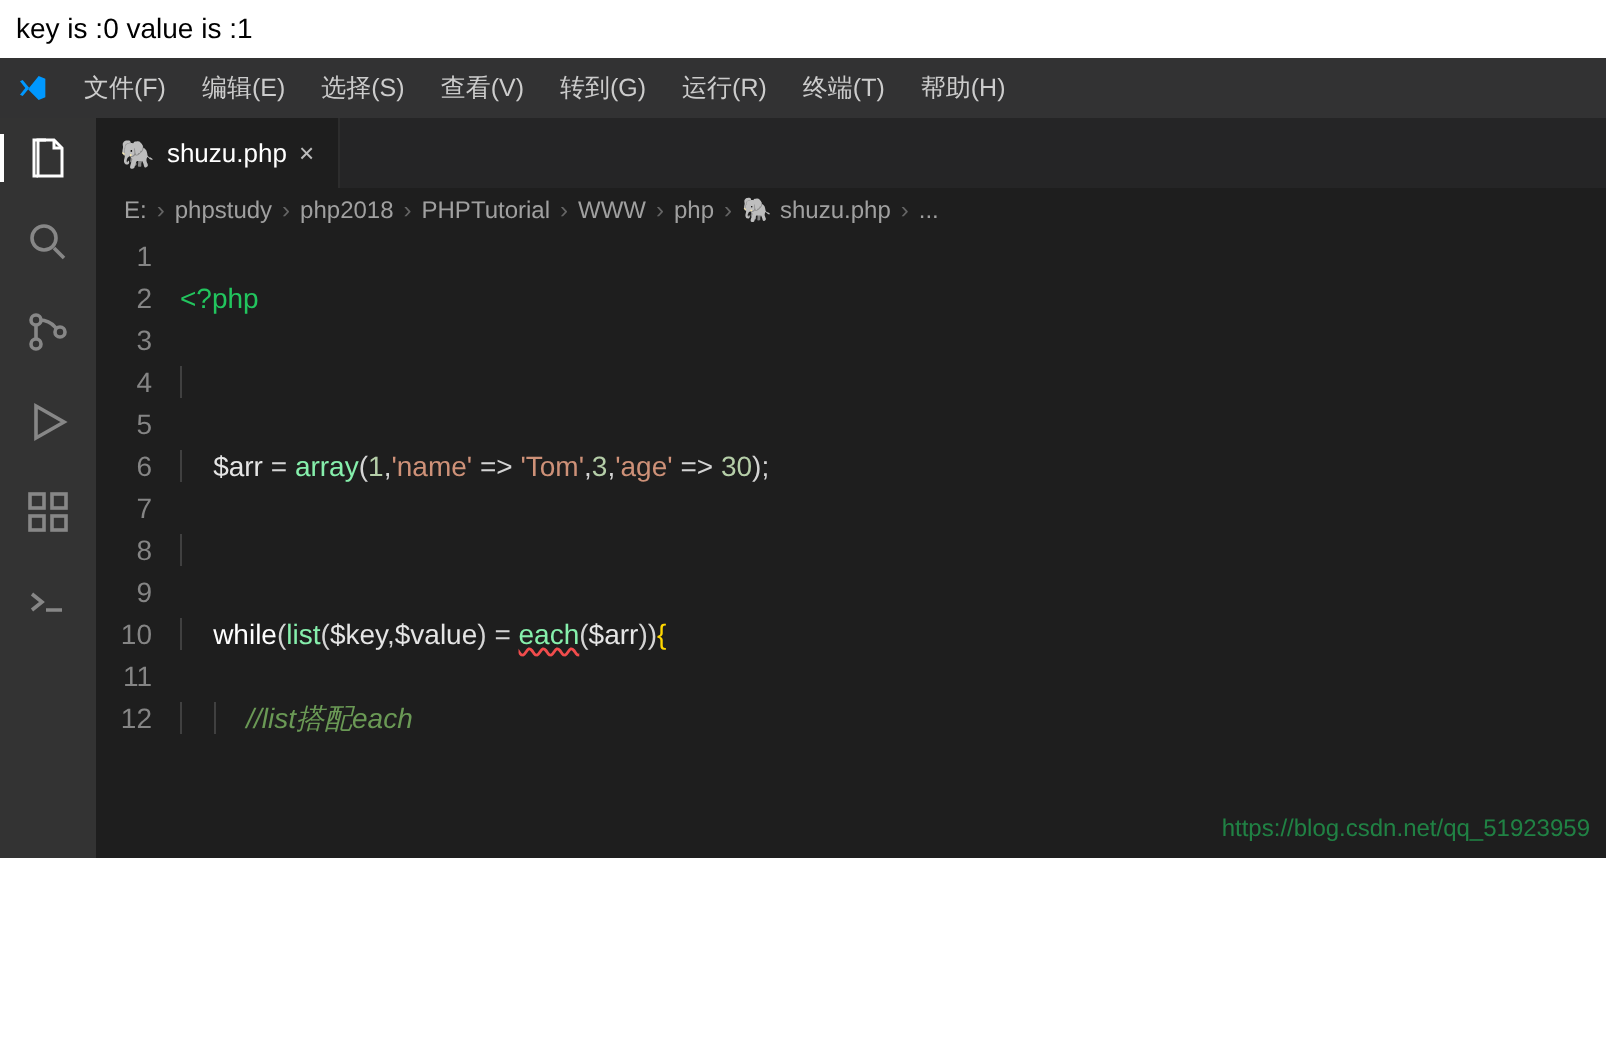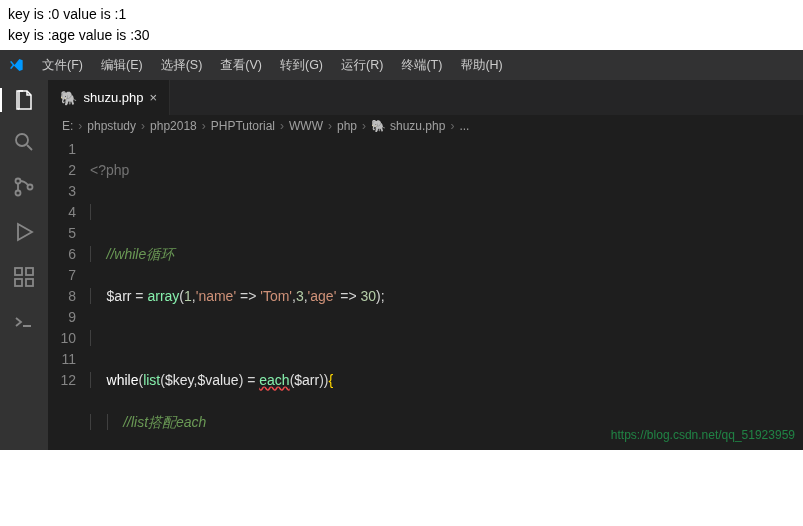--- a/index.html
+++ b/index.html
@@ -20,39 +20,38 @@
 .tab{display:flex;align-items:center;padding:0 12px;background:#1e1e1e;gap:6px;font-size:13px;color:#fff;border-right:1px solid #2d2d2d}
 .tab-icon{color:#a074c4;font-size:14px}
 .tab-close{opacity:.7;font-size:13px}
 .crumbs{display:flex;align-items:center;padding:4px 14px;font-size:12px;color:#a0a0a0;gap:2px;flex-wrap:nowrap;overflow:hidden}
 .crumbs .sep{opacity:.55;margin:0 3px}
 .crumbs .ic{color:#a074c4;margin-right:2px}
 .code{display:flex;font-family:Consolas,"Courier New",monospace;font-size:14px;line-height:21px;padding-top:2px;flex:1;overflow:hidden}
 .gutter{width:42px;text-align:right;color:#858585;padding-right:14px;user-select:none}
 .lines{flex:1;white-space:pre;color:#d4d4d4;position:relative}
 .indent{border-left:1px solid #404040}
-.hl-tag{color:#737373}
+.hl-tag{color:#22c55e}
 .hl-var{color:#e5e5e5}
 .hl-fn{color:#86efac}
 .hl-num{color:#b5cea8}
 .hl-str{color:#ce9178}
 .hl-op{color:#d4d4d4}
 .hl-cmt{color:#6a9955;font-style:italic}
 .hl-kw{color:#ffffff}
 .hl-punct{color:#d4d4d4}
 .hl-curly{color:#ffd700}
 .squiggle{text-decoration:underline wavy #f14c4c;text-decoration-skip-ink:none}
 .watermark{position:absolute;right:8px;bottom:4px;font-size:12px;color:#22c55e;opacity:.6;font-family:sans-serif}
 </style>
 </head>
 <body>
 
 <div class="output">
   <div>key is :0 value is :1</div>
-  <div>key is :age value is :30</div>
 </div>
 
 <div class="ide">
   <div class="titlebar">
     <span class="vscode-logo">
       <svg viewBox="0 0 24 24">
           <path fill="#0098ff" d="M17 3l5 2v14l-5 2-8-8 8-10zM3 7l4 5-4 5 2 1 5-6-5-6-2 1z"></path>
         </svg>
     </span>
     <div class="menu">
@@ -139,21 +138,20 @@
             <div>7</div>
             <div>8</div>
             <div>9</div>
             <div>10</div>
             <div>11</div>
             <div>12</div>
         </div>
         <div class="lines">
 <div><span class="hl-tag">&lt;?php</span></div>
 <div><span class="indent">    </span></div>
-<div><span class="indent">    </span><span class="hl-cmt">//while循环</span></div>
 <div><span class="indent">    </span><span class="hl-var">$arr</span><span class="hl-op"> = </span><span class="hl-fn">array</span><span class="hl-punct">(</span><span class="hl-num">1</span><span class="hl-punct">,</span><span class="hl-str">'name'</span><span class="hl-op"> =&gt; </span><span class="hl-str">'Tom'</span><span class="hl-punct">,</span><span class="hl-num">3</span><span class="hl-punct">,</span><span class="hl-str">'age'</span><span class="hl-op"> =&gt; </span><span class="hl-num">30</span><span class="hl-punct">);</span></div>
 <div><span class="indent">    </span></div>
 <div><span class="indent">    </span><span class="hl-kw">while</span><span class="hl-punct">(</span><span class="hl-fn">list</span><span class="hl-punct">(</span><span class="hl-var">$key</span><span class="hl-punct">,</span><span class="hl-var">$value</span><span class="hl-punct">) = </span><span class="hl-fn squiggle">each</span><span class="hl-punct">(</span><span class="hl-var">$arr</span><span class="hl-punct">))</span><span class="hl-curly">{</span></div>
 <div><span class="indent">    </span><span class="indent">    </span><span class="hl-cmt">//list搭配each</span></div>
 
 
 
 
 
 <span class="watermark">https://blog.csdn.net/qq_51923959</span>

